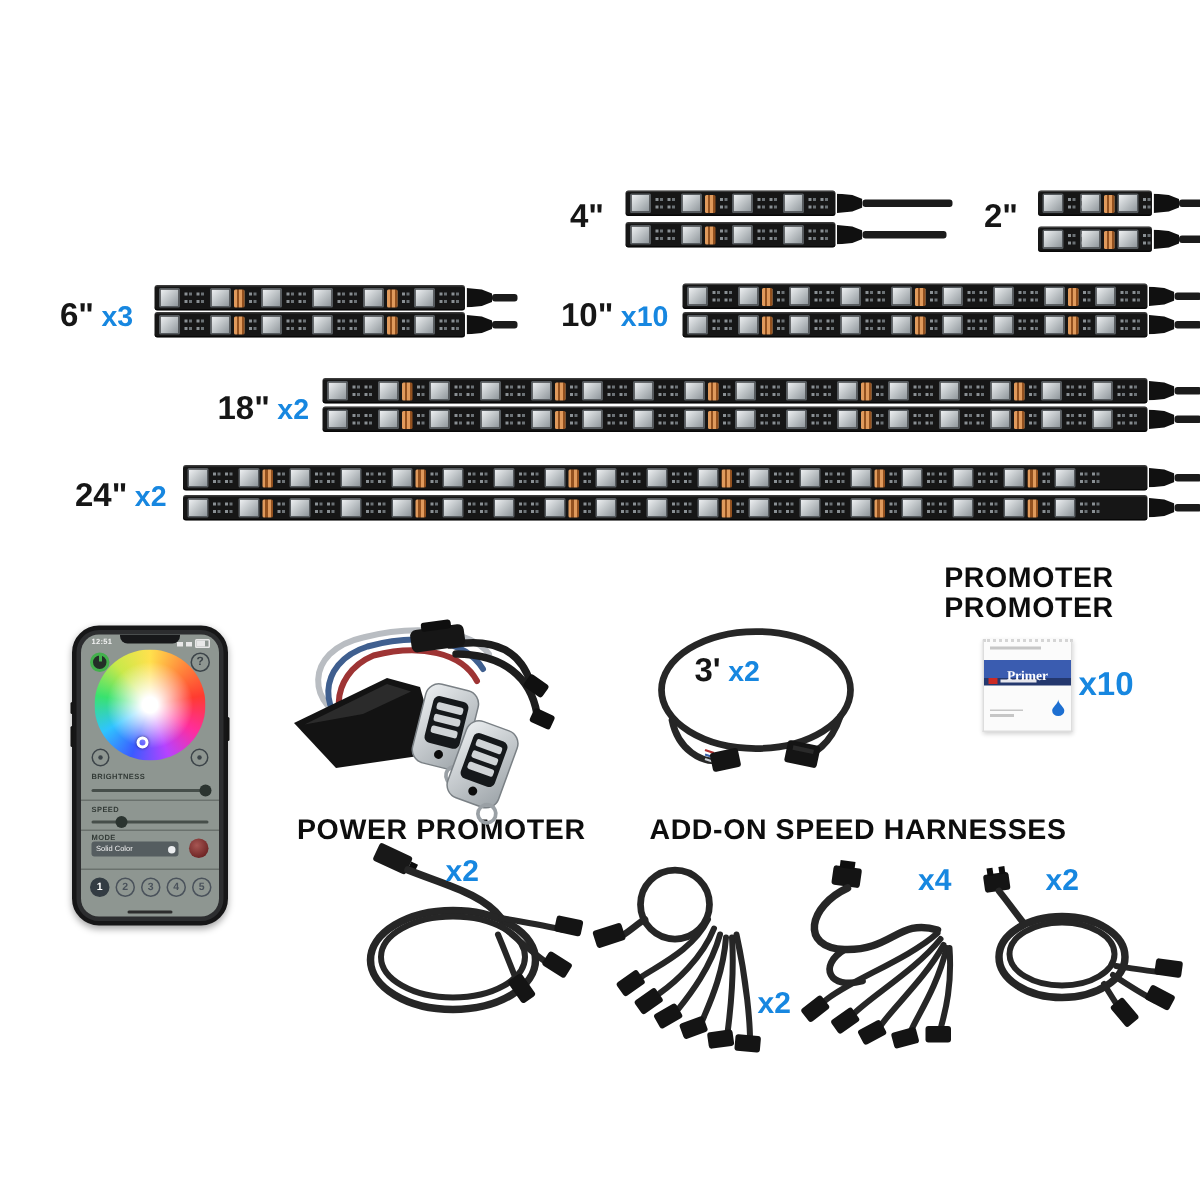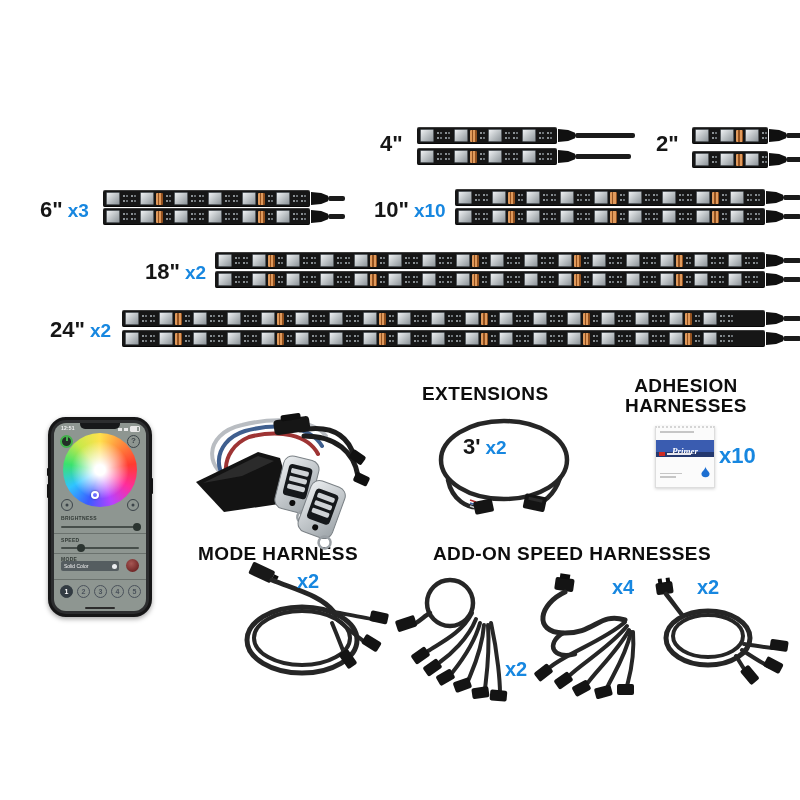--- a/index.html
+++ b/index.html
@@ -61,21 +61,21 @@
   .presets{position:absolute;left:6px;top:162px;display:flex;gap:4px;}
   .pr{width:13px;height:13px;border-radius:50%;box-sizing:border-box;font-size:7px;font-weight:bold;
       display:flex;align-items:center;justify-content:center;border:1.5px solid #4a525b;color:#4a525b;}
   .pr.active{background:#333c43;border-color:#333c43;color:#fff;}
   .homebar{position:absolute;left:50%;bottom:2px;transform:translateX(-50%);width:30px;height:2px;background:#2c2c2c;border-radius:1px;}
   
   .packet{position:absolute;left:655px;top:426px;width:60px;height:62px;background:#fbfbfb;border:1px solid #ddd;
           border-top:2px dotted #d5d5d5;box-shadow:0 1px 3px rgba(0,0,0,.18);box-sizing:border-box;}
   .pk-line{background:#c6c6c6;height:1.5px;}
   .pk-band{margin-top:7px;height:12px;background:#3a5cb0;text-align:center;}
-  .pk-band span{font-family:"Liberation Serif",serif;font-style:italic;font-weight:bold;font-size:9px;color:#fff;line-height:12px;}
+  .pk-band span{font-family:"Liberation Serif",serif;font-weight:bold;font-size:9px;color:#fff;line-height:12px;}
   .pk-stripe{height:5px;background:#24386e;display:flex;align-items:center;gap:2px;padding-left:3px;}
   .pk-chip{width:6px;height:3.5px;background:#cc2a24;}
   .pk-wline{width:24px;height:1.5px;background:#e7e7ee;}
   .pk-bottom{display:flex;justify-content:space-between;align-items:flex-end;margin-top:9px;padding:0 4px;}
   svg{position:absolute;overflow:visible;}
   .wire-dark{stroke:#262626;fill:none;stroke-linecap:round;}
 </style>
 </head>
 <body>
 
@@ -716,23 +716,22 @@
         <span class="cell" style="width: 34px;">
           <i class="led"></i>
           <i class="dots"></i>
           <i class="dots"></i>
         </span>
       </span>
       <span class="conn"></span>
       <span class="wirestub" style="width: 18px;"></span>
     </div>
 
-  <div class="h" style="left:422px;top:383px;">EXTENSIONS</div>
-  <div class="h center" style="left:613px;top:376px;width:146px;">ADHESION HARNESSES</div>
-  <div class="h" style="left:198px;top:543px;">MODE HARNESS</div>
+  <div class="h center" style="left:613px;top:376px;width:146px;">PROMOTER PROMOTER</div>
+  <div class="h" style="left:198px;top:543px;">POWER PROMOTER</div>
   <div class="h" style="left:433px;top:543px;">ADD-ON SPEED HARNESSES</div>
 
   <div class="phone">
     <div class="side-btn" style="left:-4px;top:48px;height:8px;"></div>
     <div class="side-btn" style="left:-4px;top:64px;height:14px;"></div>
     <div class="side-btn" style="right:-4px;top:58px;height:16px;"></div>
     <div class="screen">
       <div class="ptime">12:51</div>
       <div class="pstatus">
         <span class="sbar"></span>

